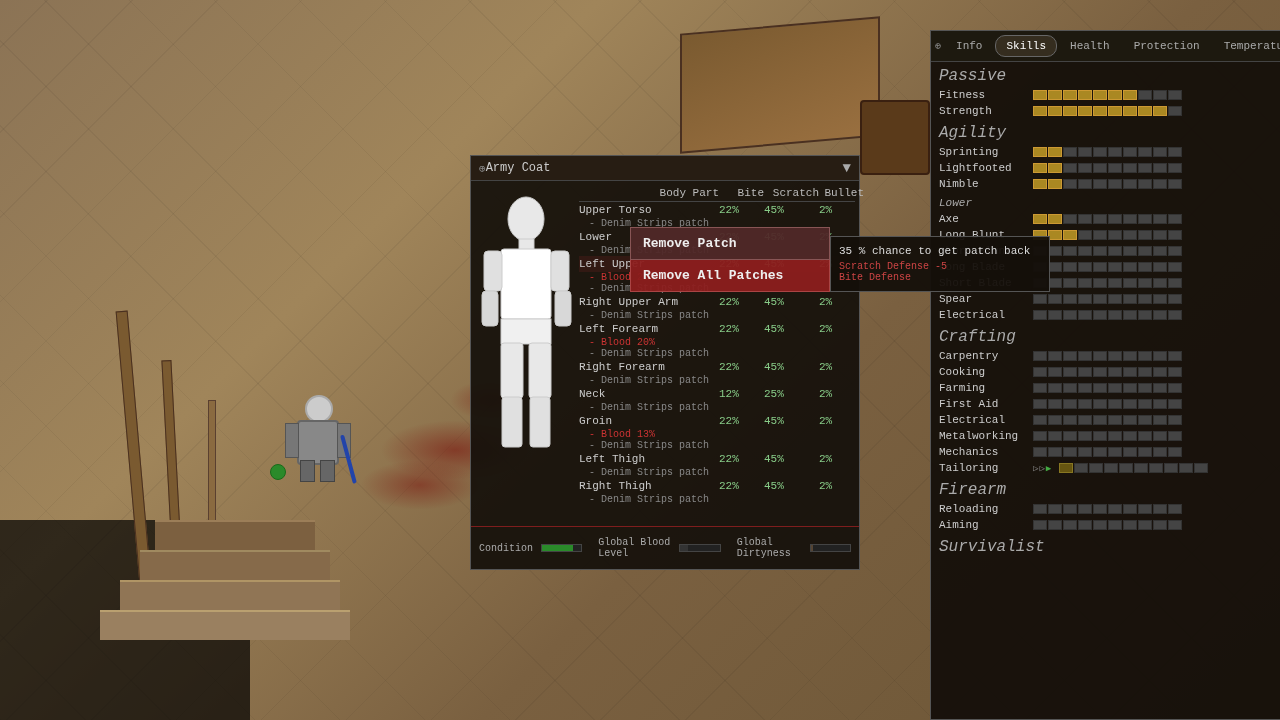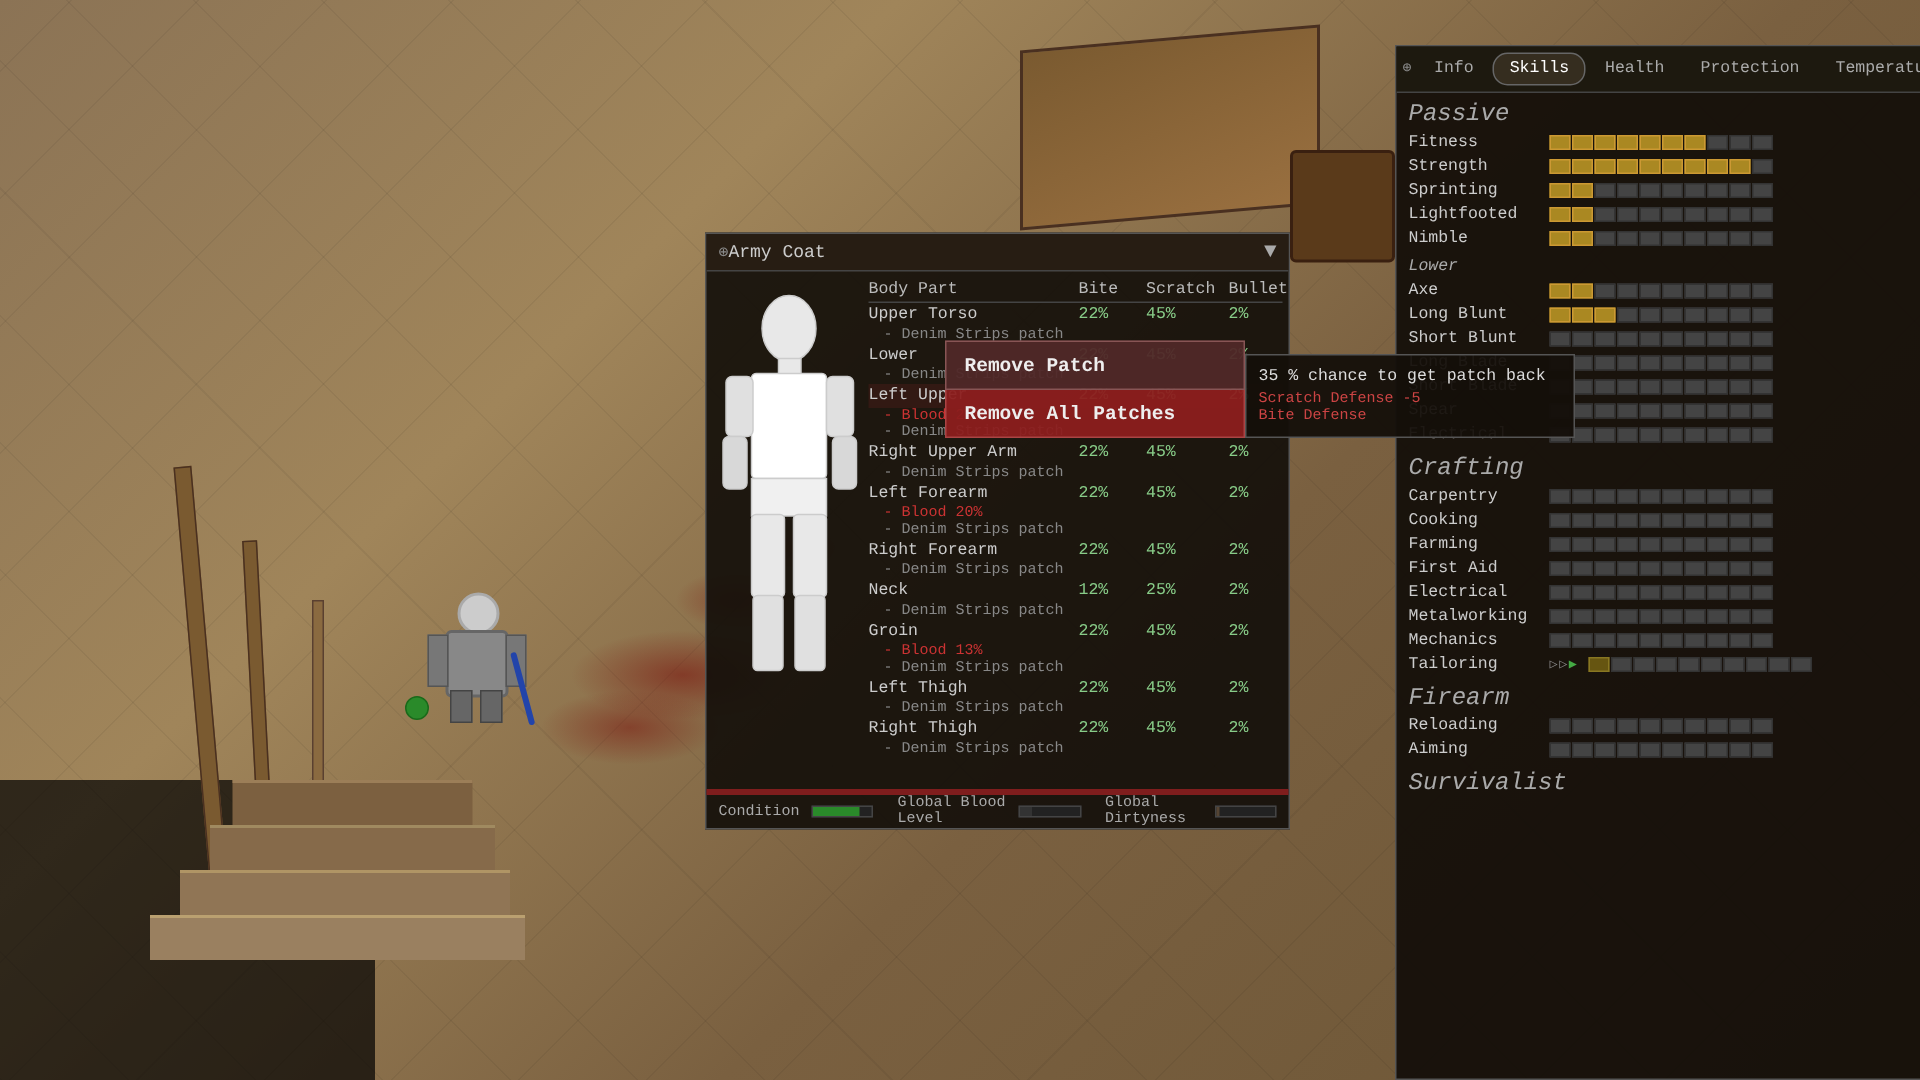--- a/index.html
+++ b/index.html
@@ -81,20 +81,21 @@
       font-size: 14px;
     }
 
     .table-header {
       display: grid;
       grid-template-columns: 140px 45px 55px 45px;
       padding: 2px 0;
       border-bottom: 1px solid #444;
       color: #bbb;
       font-size: 11px;
+      text-align: right;
     }
 
     .table-row {
       display: grid;
       grid-template-columns: 140px 45px 55px 45px;
       padding: 2px 0;
       font-size: 11px;
       color: #ccc;
     }
 
@@ -104,22 +105,22 @@
       padding-left: 10px;
     }
 
     .patch-text {
       color: #888;
       font-size: 10px;
       padding-left: 10px;
     }
 
     .condition-bar-area {
-      padding: 0 8px;
-      border-top: 4px solid #7f1d1d;
+      padding: 10px 8px;
+      border-top: 1px solid #7f1d1d;
       display: flex;
       align-items: center;
       gap: 8px;
       font-size: 10px;
       color: #aaa;
       margin-top: 5px;
     }
 
     .bar-bg {
       width: 60px; height: 8px;
@@ -541,20 +542,21 @@
         <div class="skill-bar filled"></div>
         <div class="skill-bar filled"></div>
         <div class="skill-bar filled"></div>
         <div class="skill-bar filled"></div>
         <div class="skill-bar filled"></div>
         <div class="skill-bar filled"></div>
         <div class="skill-bar"></div>
       </div>
     </div>
 
+    <div class="section-title">Agility</div>
 
     <div class="skill-row">
       <span class="skill-name">Sprinting</span>
       <div class="skill-bars">
         <div class="skill-bar filled"></div>
         <div class="skill-bar filled"></div>
         <div class="skill-bar"></div>
         <div class="skill-bar"></div>
         <div class="skill-bar"></div>
         <div class="skill-bar"></div>

